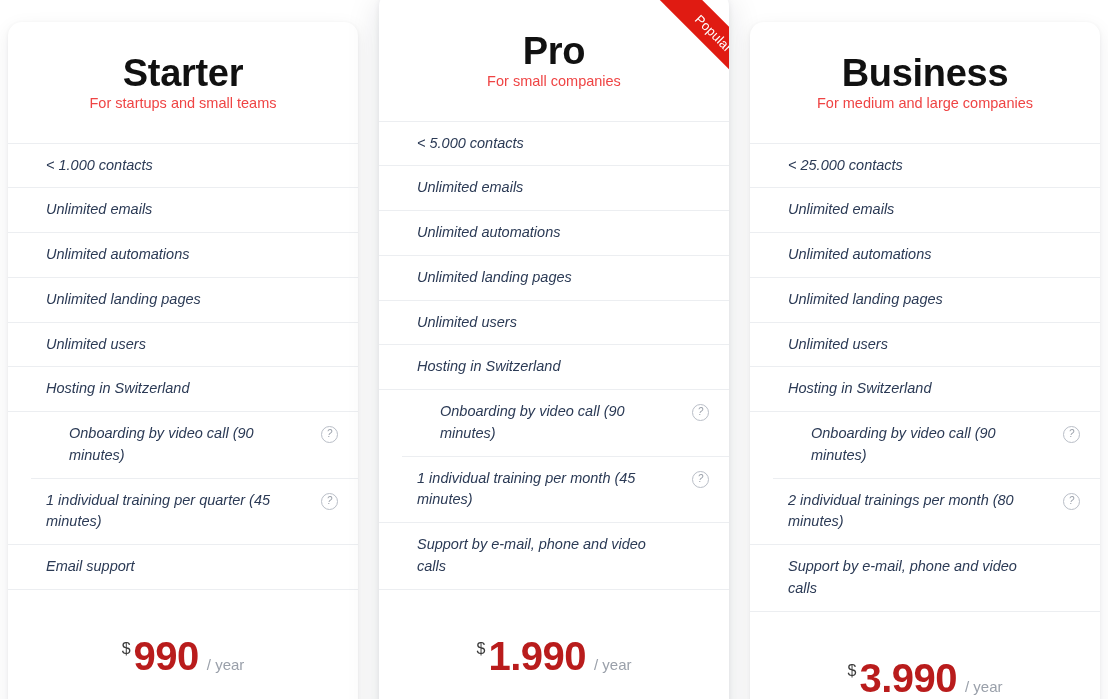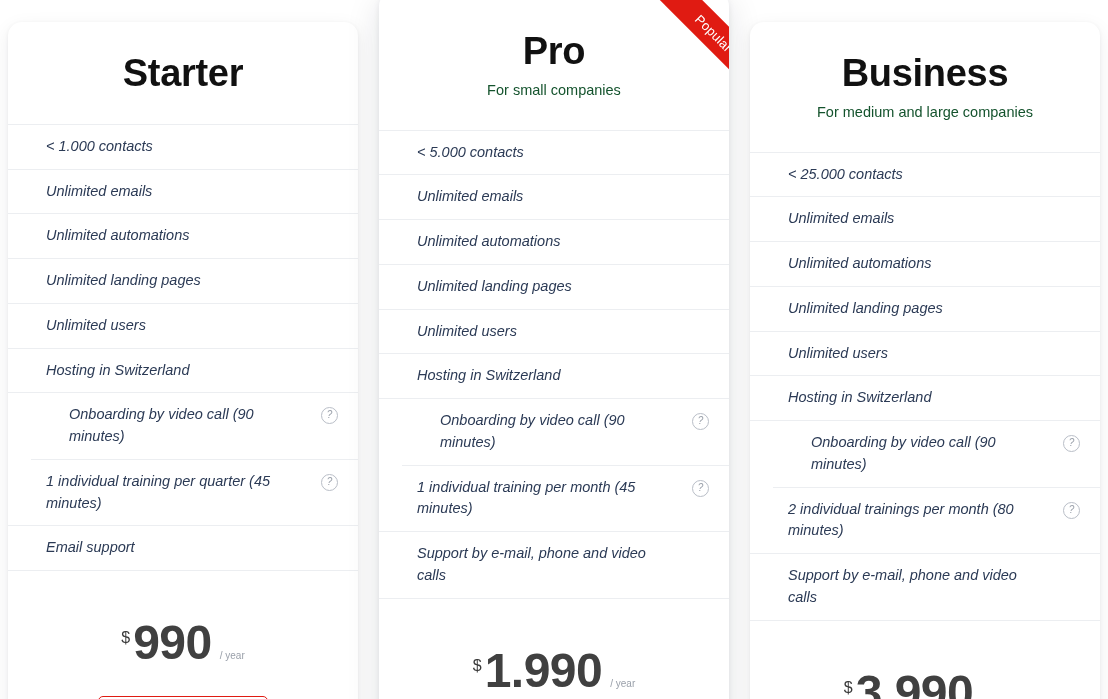--- a/index.html
+++ b/index.html
@@ -74,23 +74,22 @@
   .plan-name {
     font-size: 38px;
     font-weight: bold;
     color: #111111;
     line-height: 1.05;
     letter-spacing: -0.3px;
     margin: 0;
   }
 
   .plan-tagline {
-    margin-top: 9px;
     font-size: 14.5px;
-    color: #14532d;
+    color: #ef4444;
     line-height: 1.3;
   }
 
   .ribbon {
     position: absolute;
     top: 0;
     right: 0;
     width: 112px;
     height: 112px;
     overflow: hidden;
@@ -175,28 +174,28 @@
   .currency {
     font-size: 16px;
     color: #3a3a3a;
     font-weight: normal;
     position: relative;
     top: -16px;
     margin-right: 3px;
   }
 
   .amount {
-    font-size: 48px;
+    font-size: 40px;
     font-weight: bold;
-    color: #404040;
+    color: #b91c1c;
     letter-spacing: -0.5px;
   }
 
   .period {
-    font-size: 10px;
+    font-size: 15px;
     color: #9aa0aa;
     margin-left: 8px;
   }
 
   .cta-wrap {
     padding: 0 20px 34px 20px;
     display: flex;
     justify-content: center;
   }
 
@@ -224,20 +223,21 @@
   }
 </style>
 </head>
 <body>
 
 <div class="pricing-stage">
   <div class="cards-row" id="cards-row">
       <div class="plan-card side">
         <div class="card-header">
           <div class="plan-name">Starter</div>
+          <div class="plan-tagline">For startups and small teams</div>
         </div>
         <ul class="features">
           <li class="feature-row">
             <span class="feature-text">&lt; 1.000 contacts</span>
           </li>
           <li class="feature-row">
             <span class="feature-text">Unlimited emails</span>
           </li>
           <li class="feature-row">
             <span class="feature-text">Unlimited automations</span>

